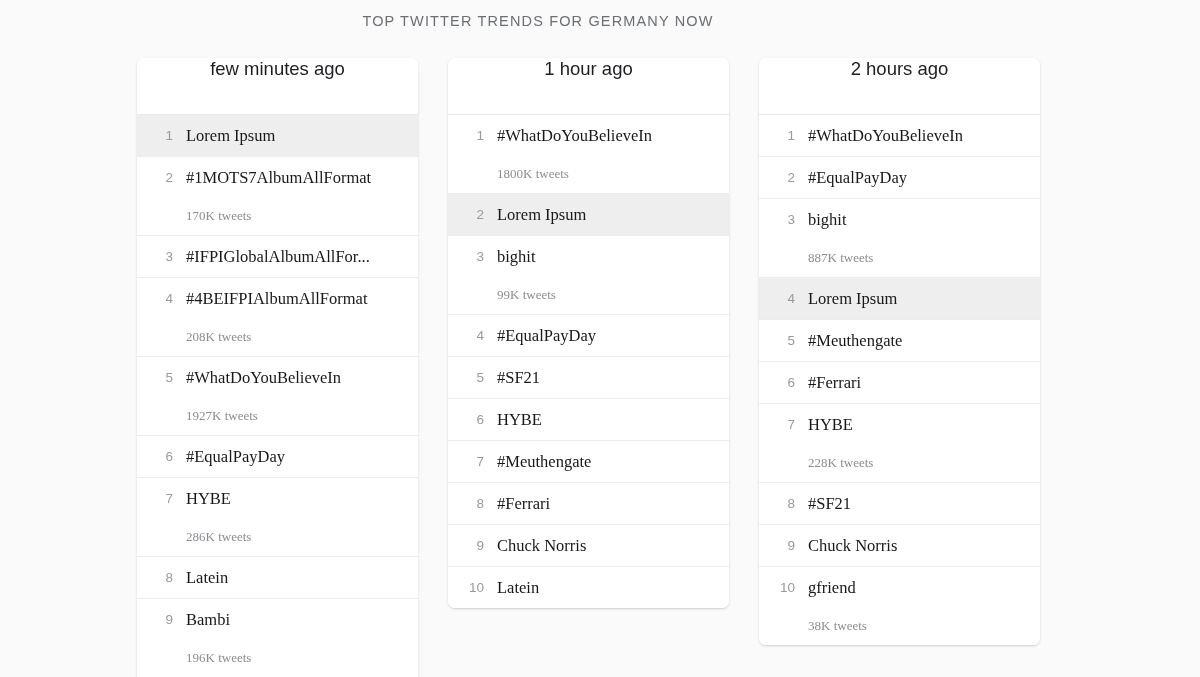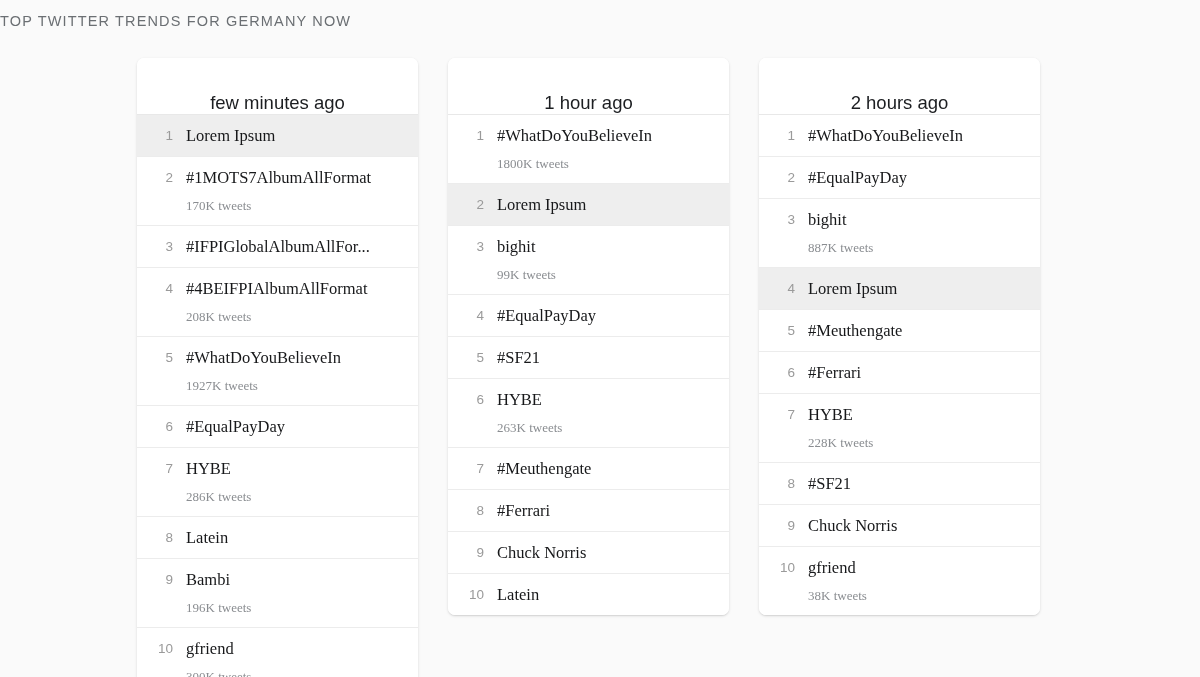--- a/index.html
+++ b/index.html
@@ -20,20 +20,21 @@
     width: 1200px;
     height: 677px;
     position: relative;
   }
 
   .page-title {
     position: absolute;
     top: 13px;
     left: 0;
     width: 1076px;
+    text-align: center;
     font-size: 14.5px;
     letter-spacing: 1.15px;
     color: #6b6f73;
     font-weight: 400;
   }
 
   .board {
     position: absolute;
     top: 58px;
     left: 137px;
@@ -46,21 +47,21 @@
     width: 281px;
     background: #ffffff;
     border-radius: 7px;
     box-shadow: 0 1px 3px rgba(0,0,0,0.13), 0 1px 1px rgba(0,0,0,0.06);
     overflow: hidden;
   }
 
   .card-header {
     height: 57px;
     display: flex;
-    align-items: flex-end;
+    align-items: flex-start;
     justify-content: center;
     background: #ffffff;
     border-bottom: 1px solid #e8e8e8;
   }
 
   .card-header-title {
     font-size: 18.5px;
     color: #1c1e21;
     font-weight: 400;
   }
@@ -109,21 +110,21 @@
     line-height: 21px;
     white-space: nowrap;
     overflow: hidden;
     text-overflow: ellipsis;
   }
 
   .trend-count {
     font-size: 13px;
     color: #8a8d91;
     line-height: 19px;
-    margin-top: 8px;
+    margin-top: 18px;
     white-space: nowrap;
   }
 </style>
 </head>
 <body>
 
 <div class="page">
 
   <div class="page-title">TOP TWITTER TRENDS FOR GERMANY NOW</div>
 
@@ -235,21 +236,20 @@
           <li class="trend-row">
             <span class="trend-rank">5</span>
             <div class="trend-body">
               <div class="trend-name">#SF21</div>
             </div>
           </li>
           <li class="trend-row">
             <span class="trend-rank">6</span>
             <div class="trend-body">
               <div class="trend-name">HYBE</div>
-              <div class="trend-count">263K tweets</div>
             </div>
           </li>
           <li class="trend-row">
             <span class="trend-rank">7</span>
             <div class="trend-body">
               <div class="trend-name">#Meuthengate</div>
             </div>
           </li>
           <li class="trend-row">
             <span class="trend-rank">8</span>

